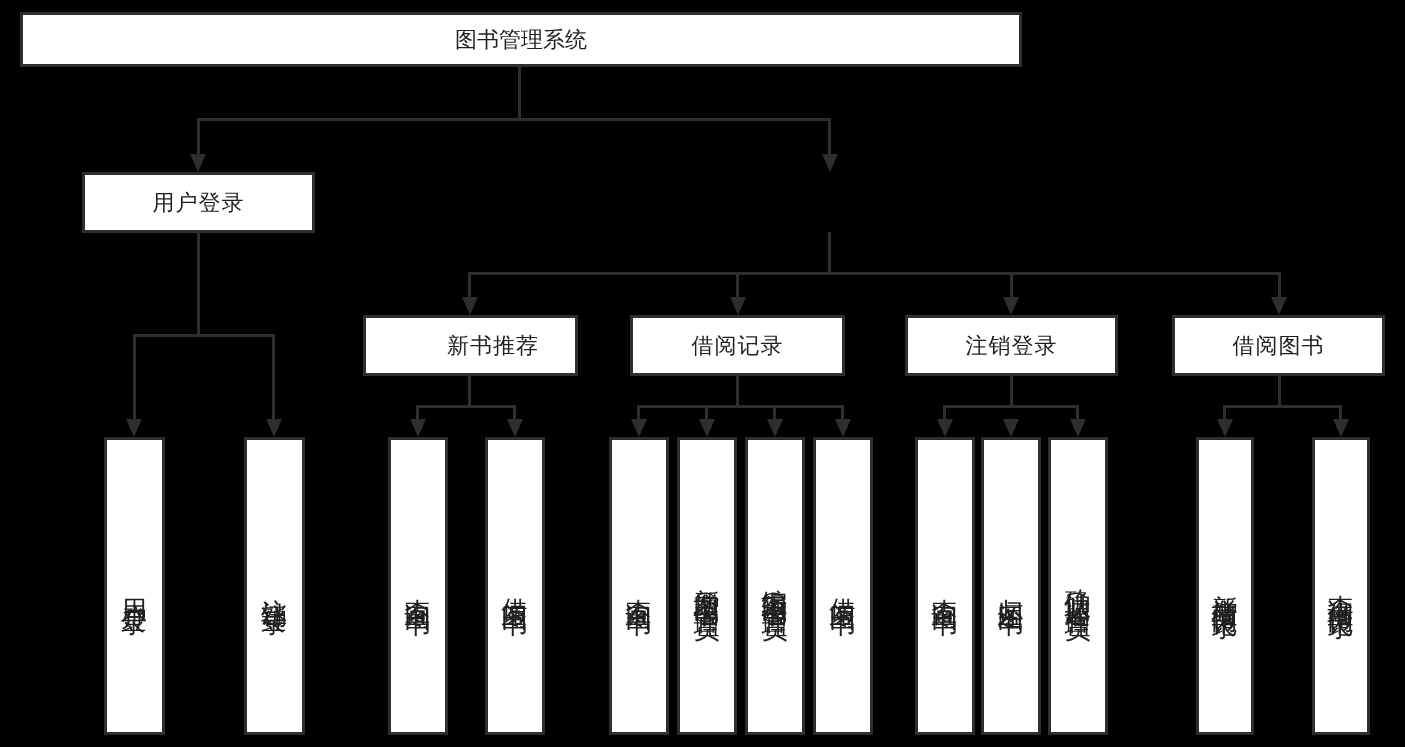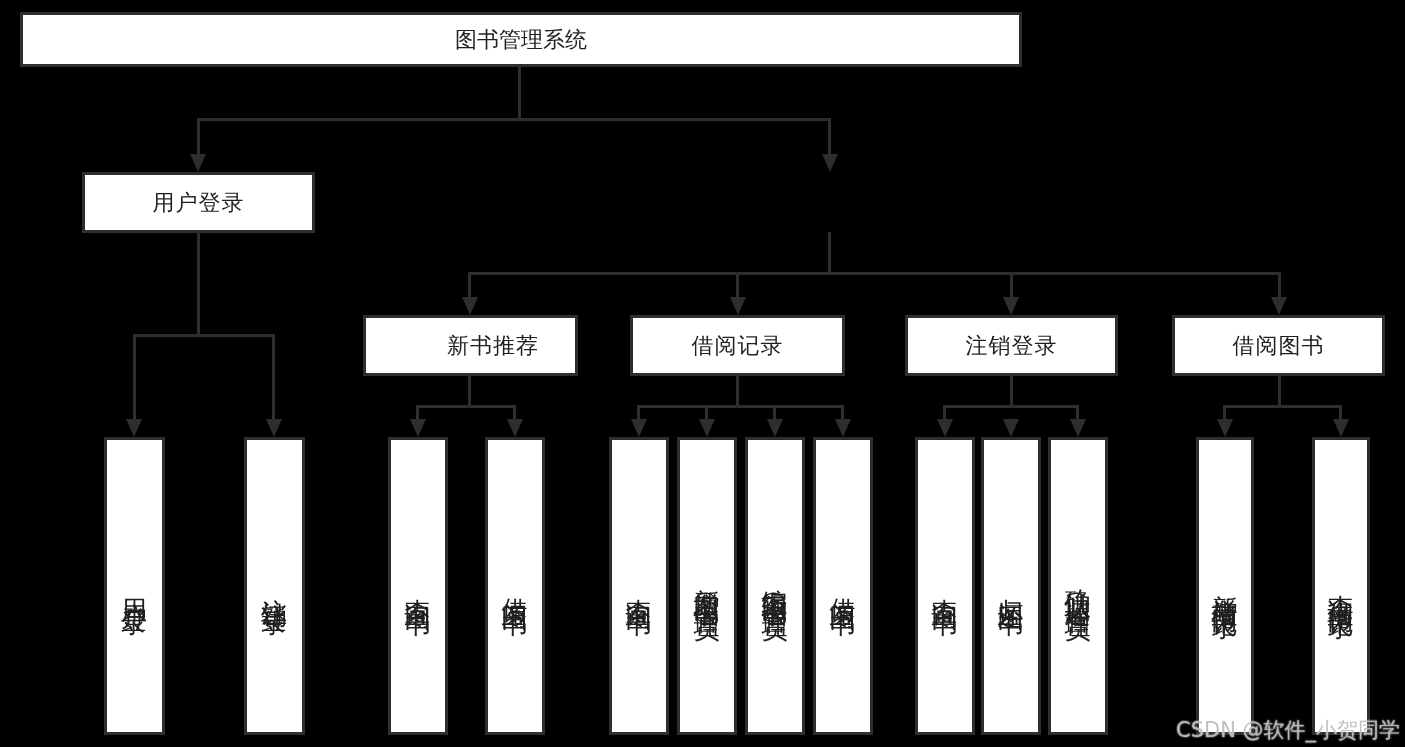--- a/index.html
+++ b/index.html
@@ -184,15 +184,14 @@
     <span class="vtext">确认归还（管理员）</span>
   </div>
 
   <div class="box leaf" style="left:1196px; top:437px; width:58px; height:298px;">
     <span class="vtext">新增借阅记录</span>
   </div>
   <div class="box leaf" style="left:1312px; top:437px; width:58px; height:298px;">
     <span class="vtext">查询借阅记录</span>
   </div>
 
-  <div class="watermark">CSDN @软件_小贺同学</div>
 
 </div>
 
 </body></html>

